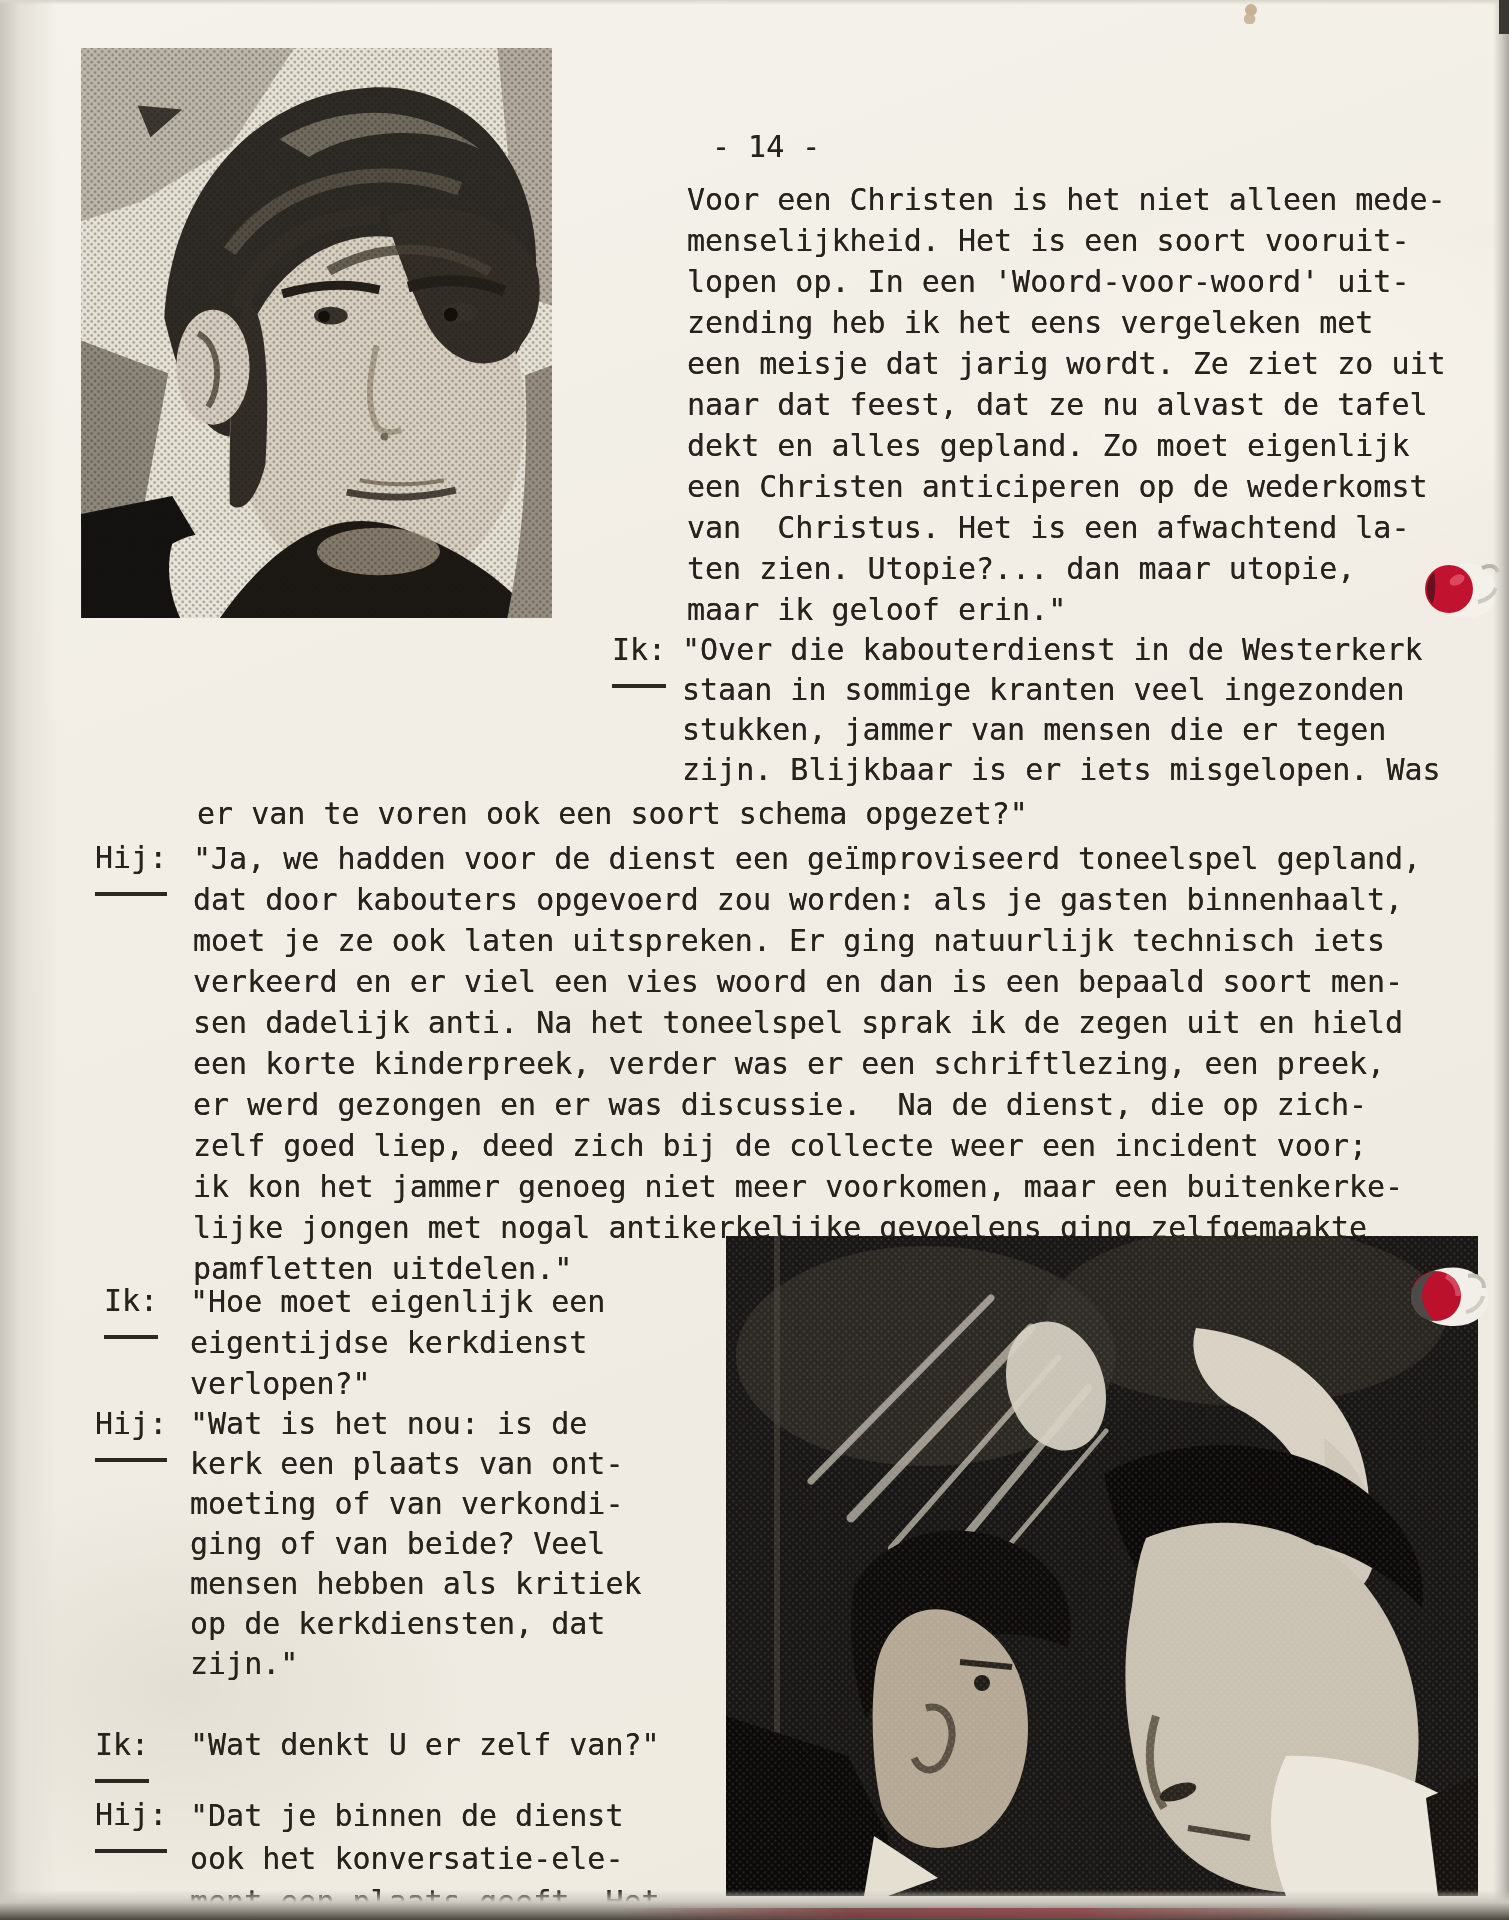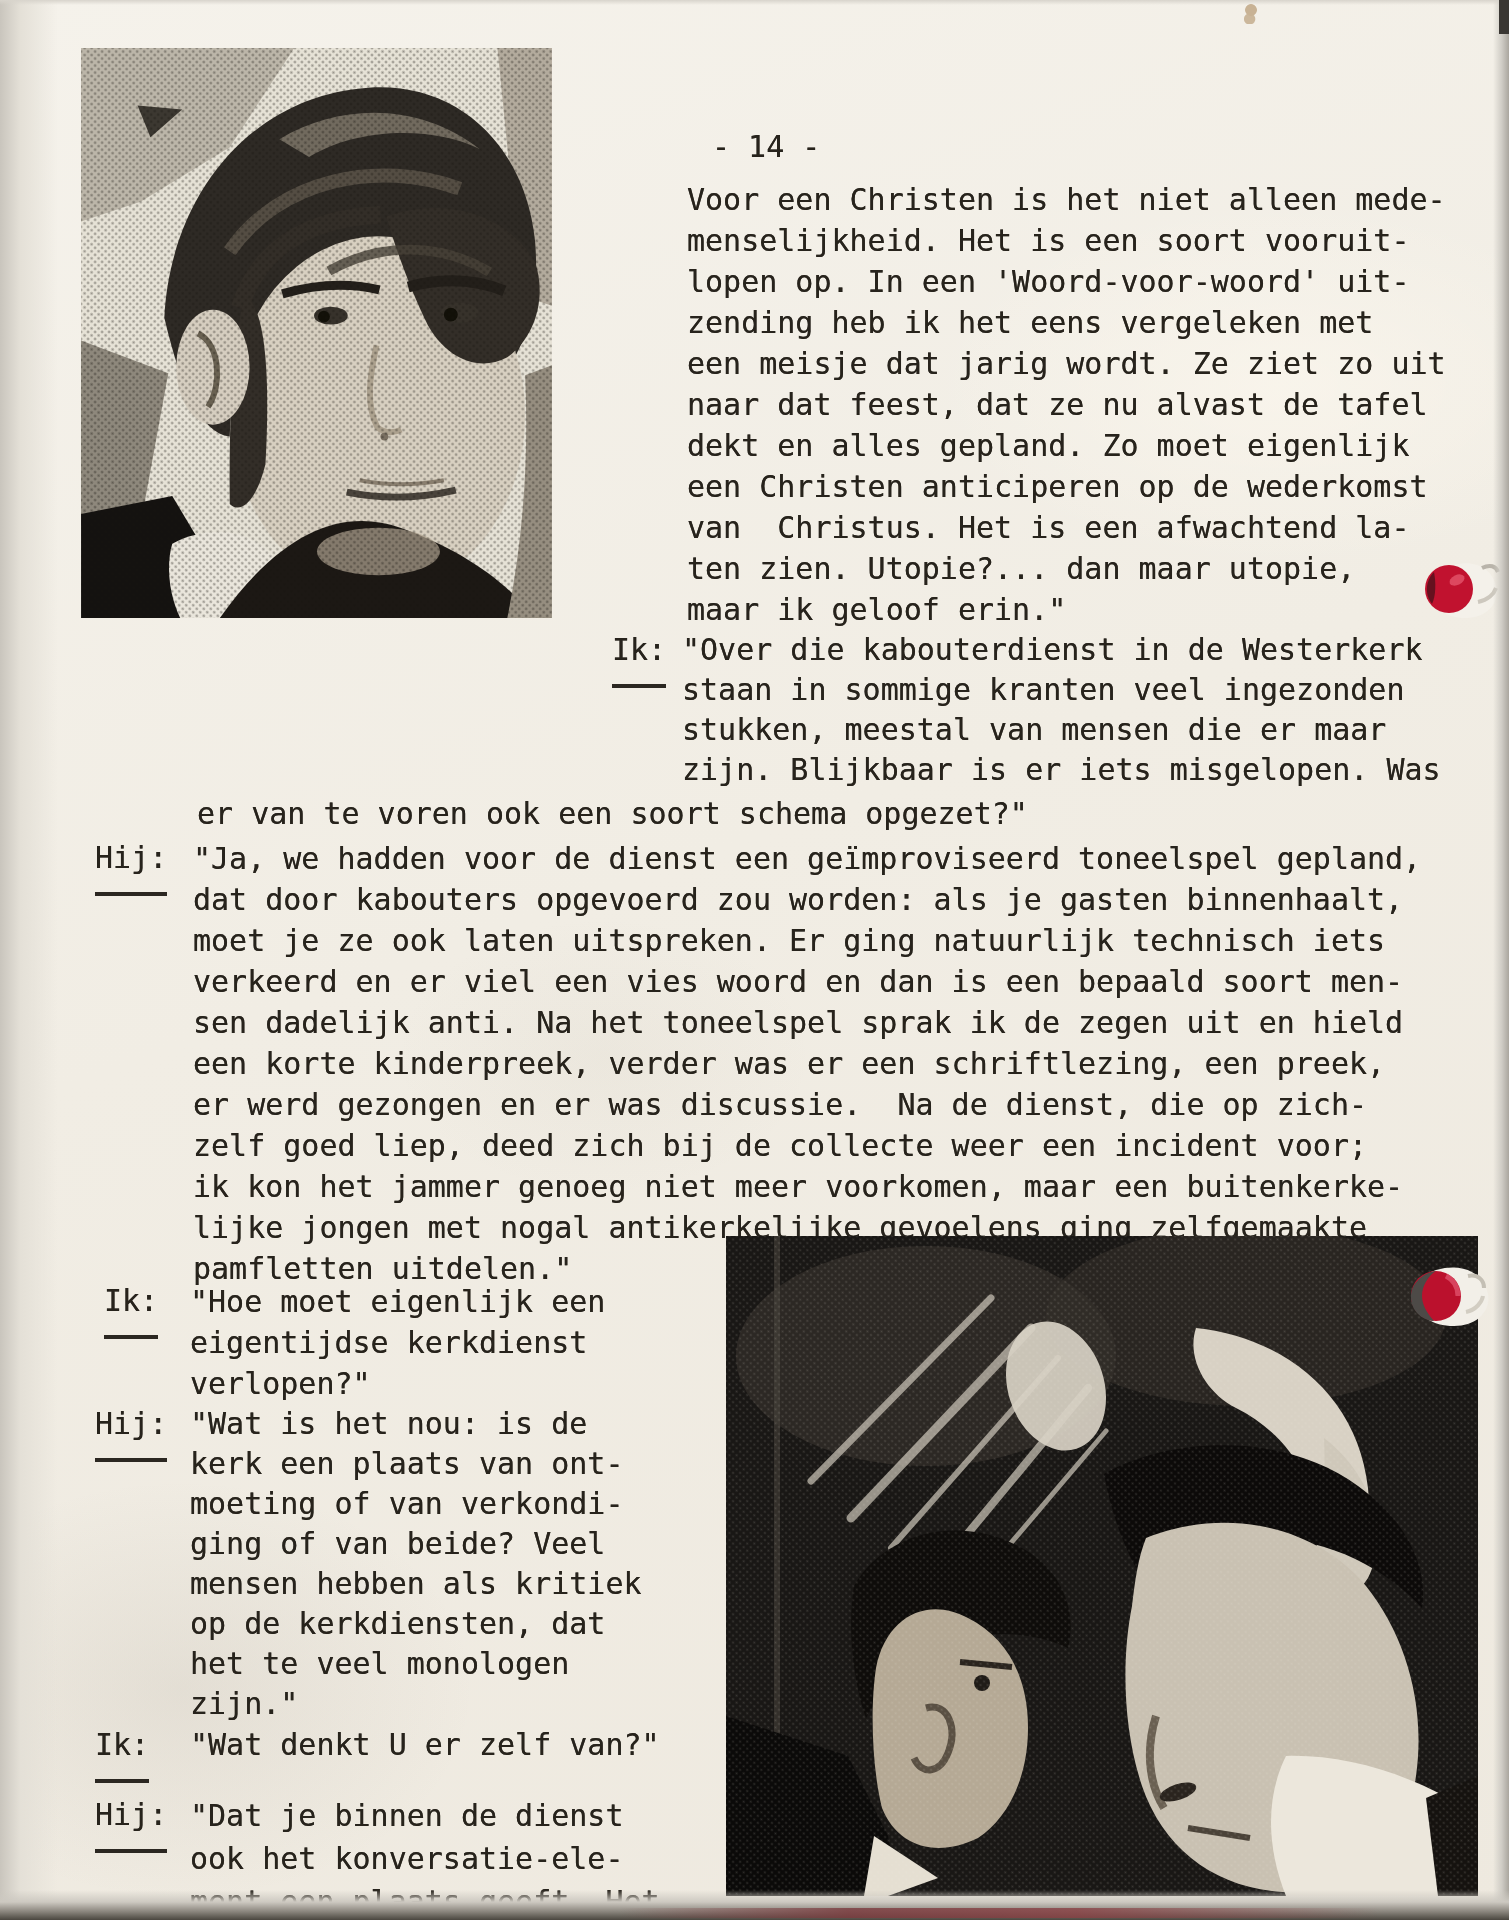--- a/index.html
+++ b/index.html
@@ -112,21 +112,21 @@
       <div class="line">een Christen anticiperen op de wederkomst</div>
       <div class="line">van  Christus. Het is een afwachtend la-</div>
       <div class="line">ten zien. Utopie?... dan maar utopie,</div>
       <div class="line">maar ik geloof erin."</div>
     </div>
 
   <span class="speaker txt-soft" style="left:612px;top:593px;">Ik:</span>
   <div class="lines txt-soft" style="left:682px;top:590px;--lh:40px;">
       <div class="line">"Over die kabouterdienst in de Westerkerk</div>
       <div class="line">staan in sommige kranten veel ingezonden</div>
-      <div class="line">stukken, meestal van mensen die er maar</div>
+      <div class="line">stukken, jammer van mensen die er tegen</div>
       <div class="line">zijn. Blijkbaar is er iets misgelopen. Was</div>
     </div>
   <div class="tline txt-soft" style="left:197px;top:756px;">er van te voren ook een soort schema opgezet?"</div>
 
   <span class="speaker txt-soft" style="left:95px;top:801px;">Hij:</span>
   <div class="lines txt-soft" style="left:193px;top:798px;--lh:41px;">
       <div class="line">"Ja, we hadden voor de dienst een geïmproviseerd toneelspel gepland,</div>
       <div class="line">dat door kabouters opgevoerd zou worden: als je gasten binnenhaalt,</div>
       <div class="line">moet je ze ook laten uitspreken. Er ging natuurlijk technisch iets</div>
       <div class="line">verkeerd en er viel een vies woord en dan is een bepaald soort men-</div>
@@ -147,21 +147,20 @@
     </div>
 
   <span class="speaker txt-soft" style="left:95px;top:1367px;">Hij:</span>
   <div class="lines txt-soft" style="left:190px;top:1364px;--lh:40px;">
       <div class="line">"Wat is het nou: is de</div>
       <div class="line">kerk een plaats van ont-</div>
       <div class="line">moeting of van verkondi-</div>
       <div class="line">ging of van beide? Veel</div>
       <div class="line">mensen hebben als kritiek</div>
       <div class="line">op de kerkdiensten, dat</div>
-      <div class="line">het te veel monologen</div>
       <div class="line">zijn."</div>
     </div>
 
   <span class="speaker txt-soft" style="left:95px;top:1688px;">Ik:</span>
   <div class="lines txt-soft" style="left:190px;top:1685px;--lh:40px;">
       <div class="line">"Wat denkt U er zelf van?"</div>
     </div>
 
   <span class="speaker txt-soft" style="left:95px;top:1758px;">Hij:</span>
   <div class="lines txt-soft" style="left:190px;top:1754px;--lh:43px;">

